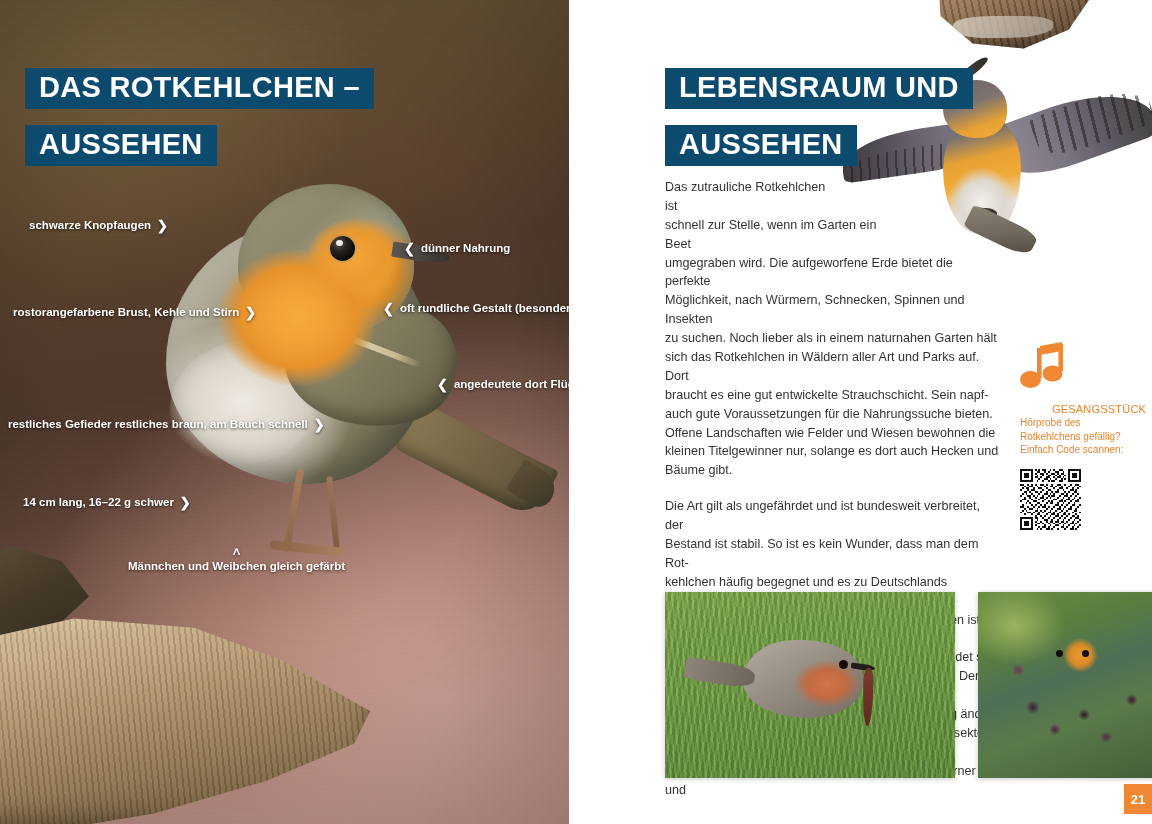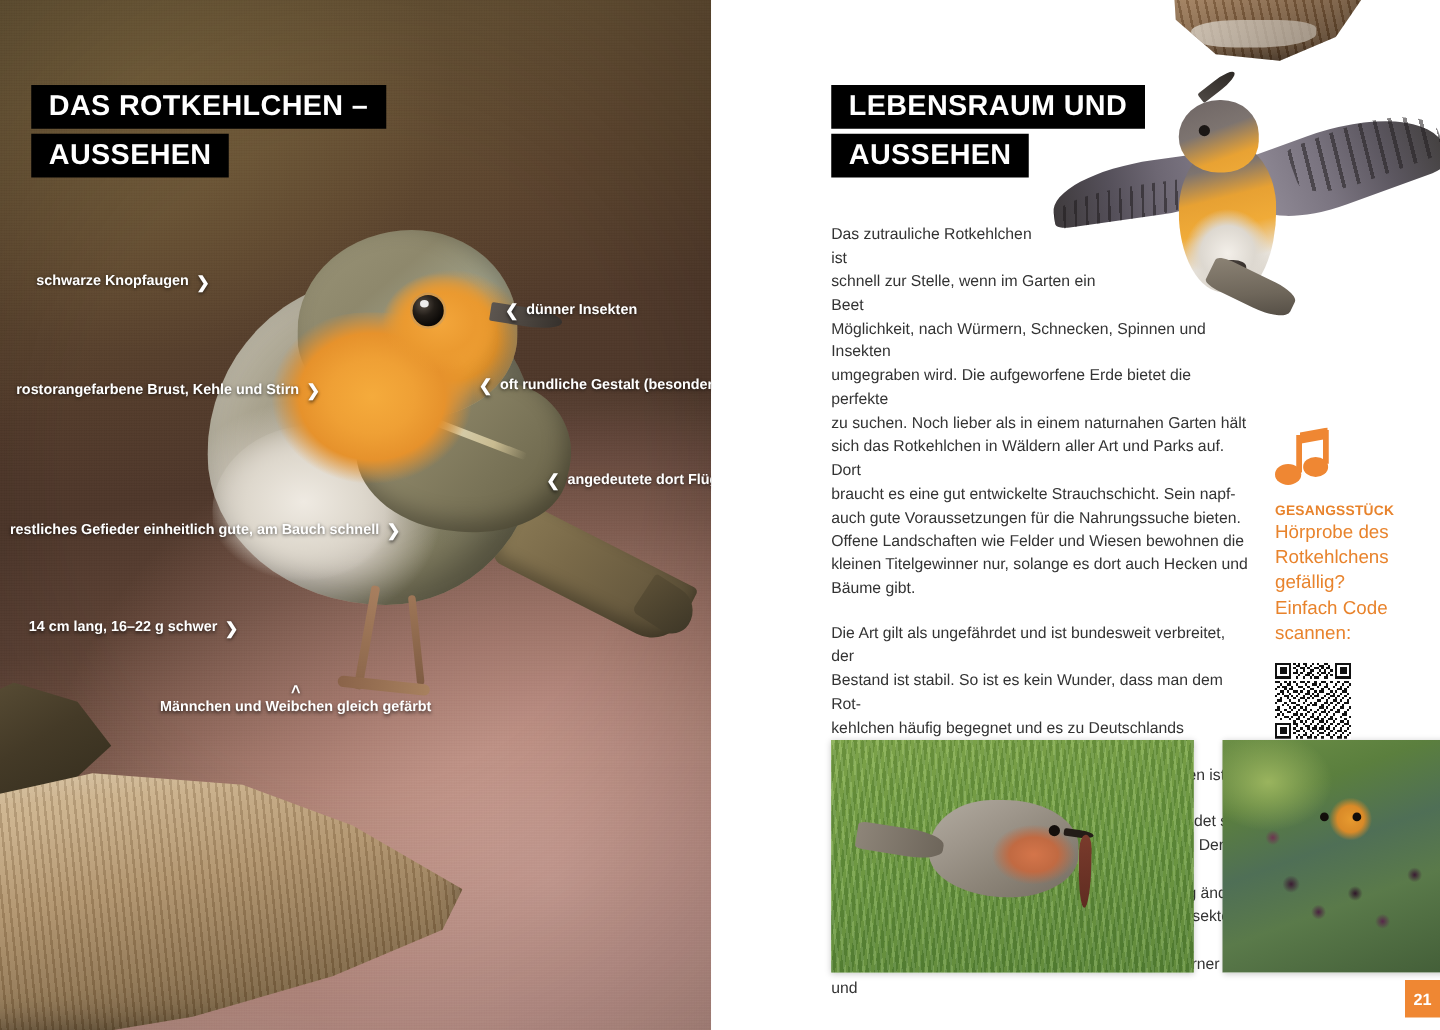--- a/index.html
+++ b/index.html
@@ -41,24 +41,24 @@
     position:absolute;inset:0;opacity:.30;
     background-image:
       repeating-linear-gradient(0deg, rgba(255,255,255,0.035) 0px, rgba(255,255,255,0.035) 1px, rgba(0,0,0,0.03) 1px, rgba(0,0,0,0.03) 2px),
       repeating-linear-gradient(90deg, rgba(255,255,255,0.025) 0px, rgba(255,255,255,0.025) 1px, rgba(0,0,0,0.022) 1px, rgba(0,0,0,0.022) 2px);
   }
 
   
   .lp-title{position:absolute;left:25px;top:68px;z-index:40;}
   .title-line{
     display:block;width:max-content;
-    background:#000000;color:#fff;
-    font-weight:bold;font-size:23px;letter-spacing:.3px;
+    background:#0c4a6e;color:#fff;
+    font-weight:bold;font-size:29px;letter-spacing:.3px;
     padding:5px 14px 7px 14px;line-height:1.0;
-    margin-bottom:4px;
+    margin-bottom:16px;
   }
 
   
   .robin{position:absolute;z-index:20;left:118px;top:150px;width:430px;height:460px;}
   .r-tail{
     position:absolute;left:286px;top:246px;width:160px;height:54px;
     background:linear-gradient(104deg,#8a7a55 0%,#7a6a49 35%,#6a5c40 70%,#4e442f 100%);
     border-radius:10px 4px 28px 10px;
     transform:rotate(27deg);transform-origin:0 50%;
     box-shadow:inset 0 -6px 12px rgba(0,0,0,.28);
@@ -250,23 +250,23 @@
   .woodtop:after{
     content:"";position:absolute;left:14%;top:58%;width:62%;height:26%;
     background:linear-gradient(96deg,#ded7cc,#b7ada0);
     border-radius:40% 30% 50% 36%;opacity:.75;
   }
 
   
   .sidebar{position:absolute;left:451px;top:342px;width:112px;z-index:35;}
   .note-ico{width:46px;height:48px;display:block;}
   .sb-head{
-    margin-top:12px;color:#e8832c;font-weight:bold;font-size:11px;letter-spacing:.2px;line-height:1.3;
-  }
-  .sb-line{color:#e8832c;font-size:15px;line-height:1.34;}
+    margin-top:12px;color:#e8832c;font-weight:normal;font-size:11px;letter-spacing:.2px;line-height:1.3;margin-left:32px;
+  }
+  .sb-line{color:#e8832c;font-size:10px;line-height:1.34;}
   .qr{margin-top:13px;width:61px;height:61px;display:block;}
 
   
   .ph{position:absolute;z-index:25;box-shadow:0 1px 5px rgba(0,0,0,.22);}
   .ph1{
     left:96px;top:592px;width:290px;height:186px;
     background:
       radial-gradient(ellipse 18% 26% at 52% 46%, #9e958c 0%, #8d8579 40%, rgba(141,133,121,0) 72%),
       repeating-linear-gradient(84deg, rgba(255,255,255,0.10) 0 2px, rgba(0,0,0,0.06) 2px 5px),
       repeating-linear-gradient(100deg, rgba(126,168,74,0.5) 0 3px, rgba(86,130,48,0.5) 3px 7px),
@@ -349,21 +349,21 @@
       <span class="title-line">AUSSEHEN</span>
     </div>
 
     <div class="cal r-align" style="left:29px;top:218px;">
       <span class="tx">schwarze Knopfaugen</span>
       <span class="ar">❯</span>
     </div>
 
     <div class="cal l-align" style="left:404px;top:241px;">
       <span class="ar">❮</span>
-      <span class="tx">dünner Insekten</span>
+      <span class="tx">dünner Nahrung</span>
     </div>
 
     <div class="cal r-align" style="left:13px;top:305px;">
       <span class="tx">
         <span>rostorangefarbene</span>
         <span>Brust, Kehle und Stirn</span>
       </span>
       <span class="ar">❯</span>
     </div>
 
@@ -379,21 +379,21 @@
       <span class="ar">❮</span>
       <span class="tx">
         <span>angedeutete dort</span>
         <span>Flügelbinde</span>
       </span>
     </div>
 
     <div class="cal r-align" style="left:8px;top:417px;">
       <span class="tx">
         <span>restliches Gefieder</span>
-        <span>einheitlich gute,</span>
+        <span>restliches braun,</span>
         <span>am Bauch schnell</span>
       </span>
       <span class="ar">❯</span>
     </div>
 
     <div class="cal r-align" style="left:23px;top:495px;">
       <span class="tx">14 cm lang, 16–22 g schwer</span>
       <span class="ar">❯</span>
     </div>
 
@@ -423,22 +423,22 @@
 
     <div class="rp-title">
       <span class="title-line">LEBENSRAUM UND</span>
       <span class="title-line">AUSSEHEN</span>
     </div>
 
     <div class="rp-col">
       <p class="p-wrap">
         <span class="ind1">Das zutrauliche Rotkehlchen ist</span>
         <span class="ind2">schnell zur Stelle, wenn im Garten ein Beet</span>
+        <span>umgegraben wird. Die aufgeworfene Erde bietet die perfekte</span>
         <span>Möglichkeit, nach Würmern, Schnecken, Spinnen und Insekten</span>
-        <span>umgegraben wird. Die aufgeworfene Erde bietet die perfekte</span>
         <span>zu suchen. Noch lieber als in einem naturnahen Garten hält</span>
         <span>sich das Rotkehlchen in Wäldern aller Art und Parks auf. Dort</span>
         <span>braucht es eine gut entwickelte Strauchschicht. Sein napf-</span>
         <span>auch gute Voraussetzungen für die Nahrungssuche bieten.</span>
         <span>Offene Landschaften wie Felder und Wiesen bewohnen die</span>
         <span>kleinen Titelgewinner nur, solange es dort auch Hecken und</span>
         <span>Bäume gibt.</span>
       </p>
       <p class="p-wrap">
         <span>Die Art gilt als ungefährdet und ist bundesweit verbreitet, der</span>

